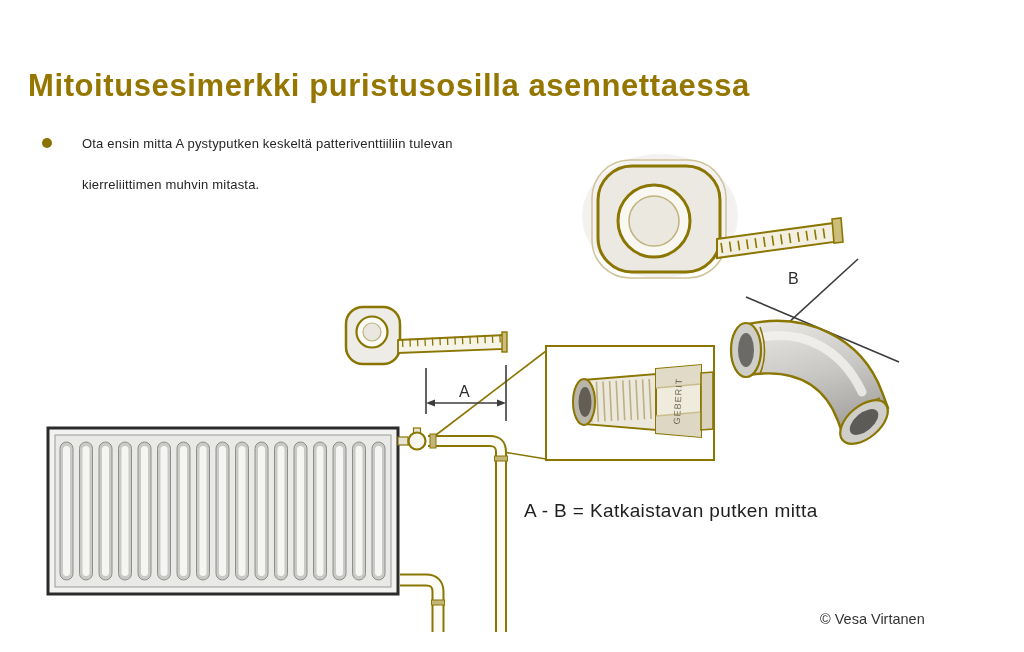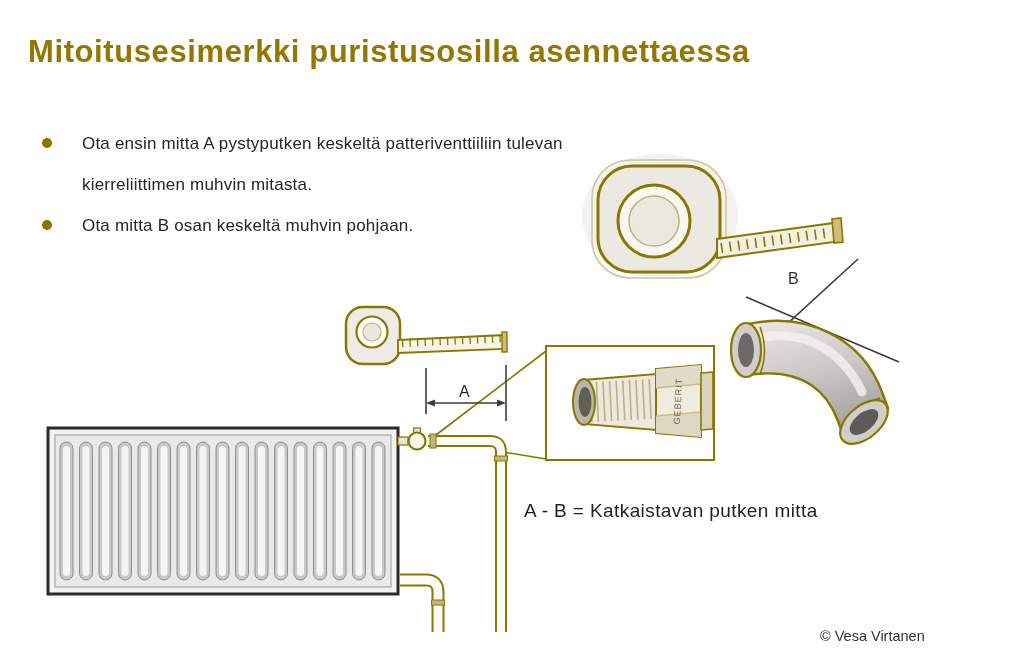--- a/index.html
+++ b/index.html
@@ -1,57 +1,53 @@
 <!DOCTYPE html>
 <html><head>
 <meta charset="utf-8">
 <style>
   * { margin:0; padding:0; box-sizing:border-box; }
   html,body { background:#fff; }
   body { font-family:"Liberation Sans", sans-serif; }
   .slide { position:relative; width:1024px; height:652px; background:#ffffff; overflow:hidden; }
 
   .title {
-    position:absolute; left:28px; top:34px;
+    position:absolute; left:28px; top:68px;
     font-size:31px; font-weight:800; letter-spacing:.6px;
     color:#957600;
   }
 
   .bullets { position:absolute; left:40px; top:123px; list-style:none; width:720px; }
-  .bullet { position:relative; padding-left:42px; font-size:17px; color:#262626; line-height:41px; letter-spacing:.2px; }
+  .bullet { position:relative; padding-left:42px; font-size:13px; color:#262626; line-height:41px; letter-spacing:.2px; }
   .bullet .dot { position:absolute; left:2px; top:15px; width:10px; height:10px; border-radius:50%; background:#8a7300; }
   .bullet-line { display:block; white-space:nowrap; }
 
   .formula {
     position:absolute; left:524px; top:500px;
     font-size:19px; color:#1f1f1f; letter-spacing:.4px;
   }
   .copyright {
     position:absolute; left:820px; top:611px;
-    font-size:14.5px; color:#333333;margin-top:17px;
+    font-size:14.5px; color:#333333;
   }
   svg.canvas { position:absolute; left:0; top:0; }
   text { font-family:"Liberation Sans", sans-serif; }
 </style>
 </head>
 <body>
 
 <div class="slide">
 
   <h1 class="title">Mitoitusesimerkki puristusosilla asennettaessa</h1>
 
   <ul class="bullets">
     <li class="bullet">
       <span class="dot"></span>
       <span class="bullet-line">Ota ensin mitta A pystyputken keskeltä patteriventtiiliin tulevan</span>
       <span class="bullet-line">kierreliittimen muhvin mitasta.</span>
-    </li>
-    <li class="bullet">
-      <span class="dot"></span>
-      <span class="bullet-line">Ota mitta B osan keskeltä muhvin pohjaan.</span>
     </li>
   </ul>
 
   <svg class="canvas" width="1024" height="652" viewBox="0 0 1024 652">
     <defs>
       <g id="slat">
         <rect x="0" y="0" width="13" height="138" rx="6.5" fill="#c9c9c5" stroke="#8e8e8a" stroke-width="1"></rect>
         <rect x="3" y="4" width="7" height="130" rx="3.5" fill="#f5f5f3"></rect>
       </g>
       <linearGradient id="elbowGrad" x1="0" y1="0" x2="0.35" y2="1">

